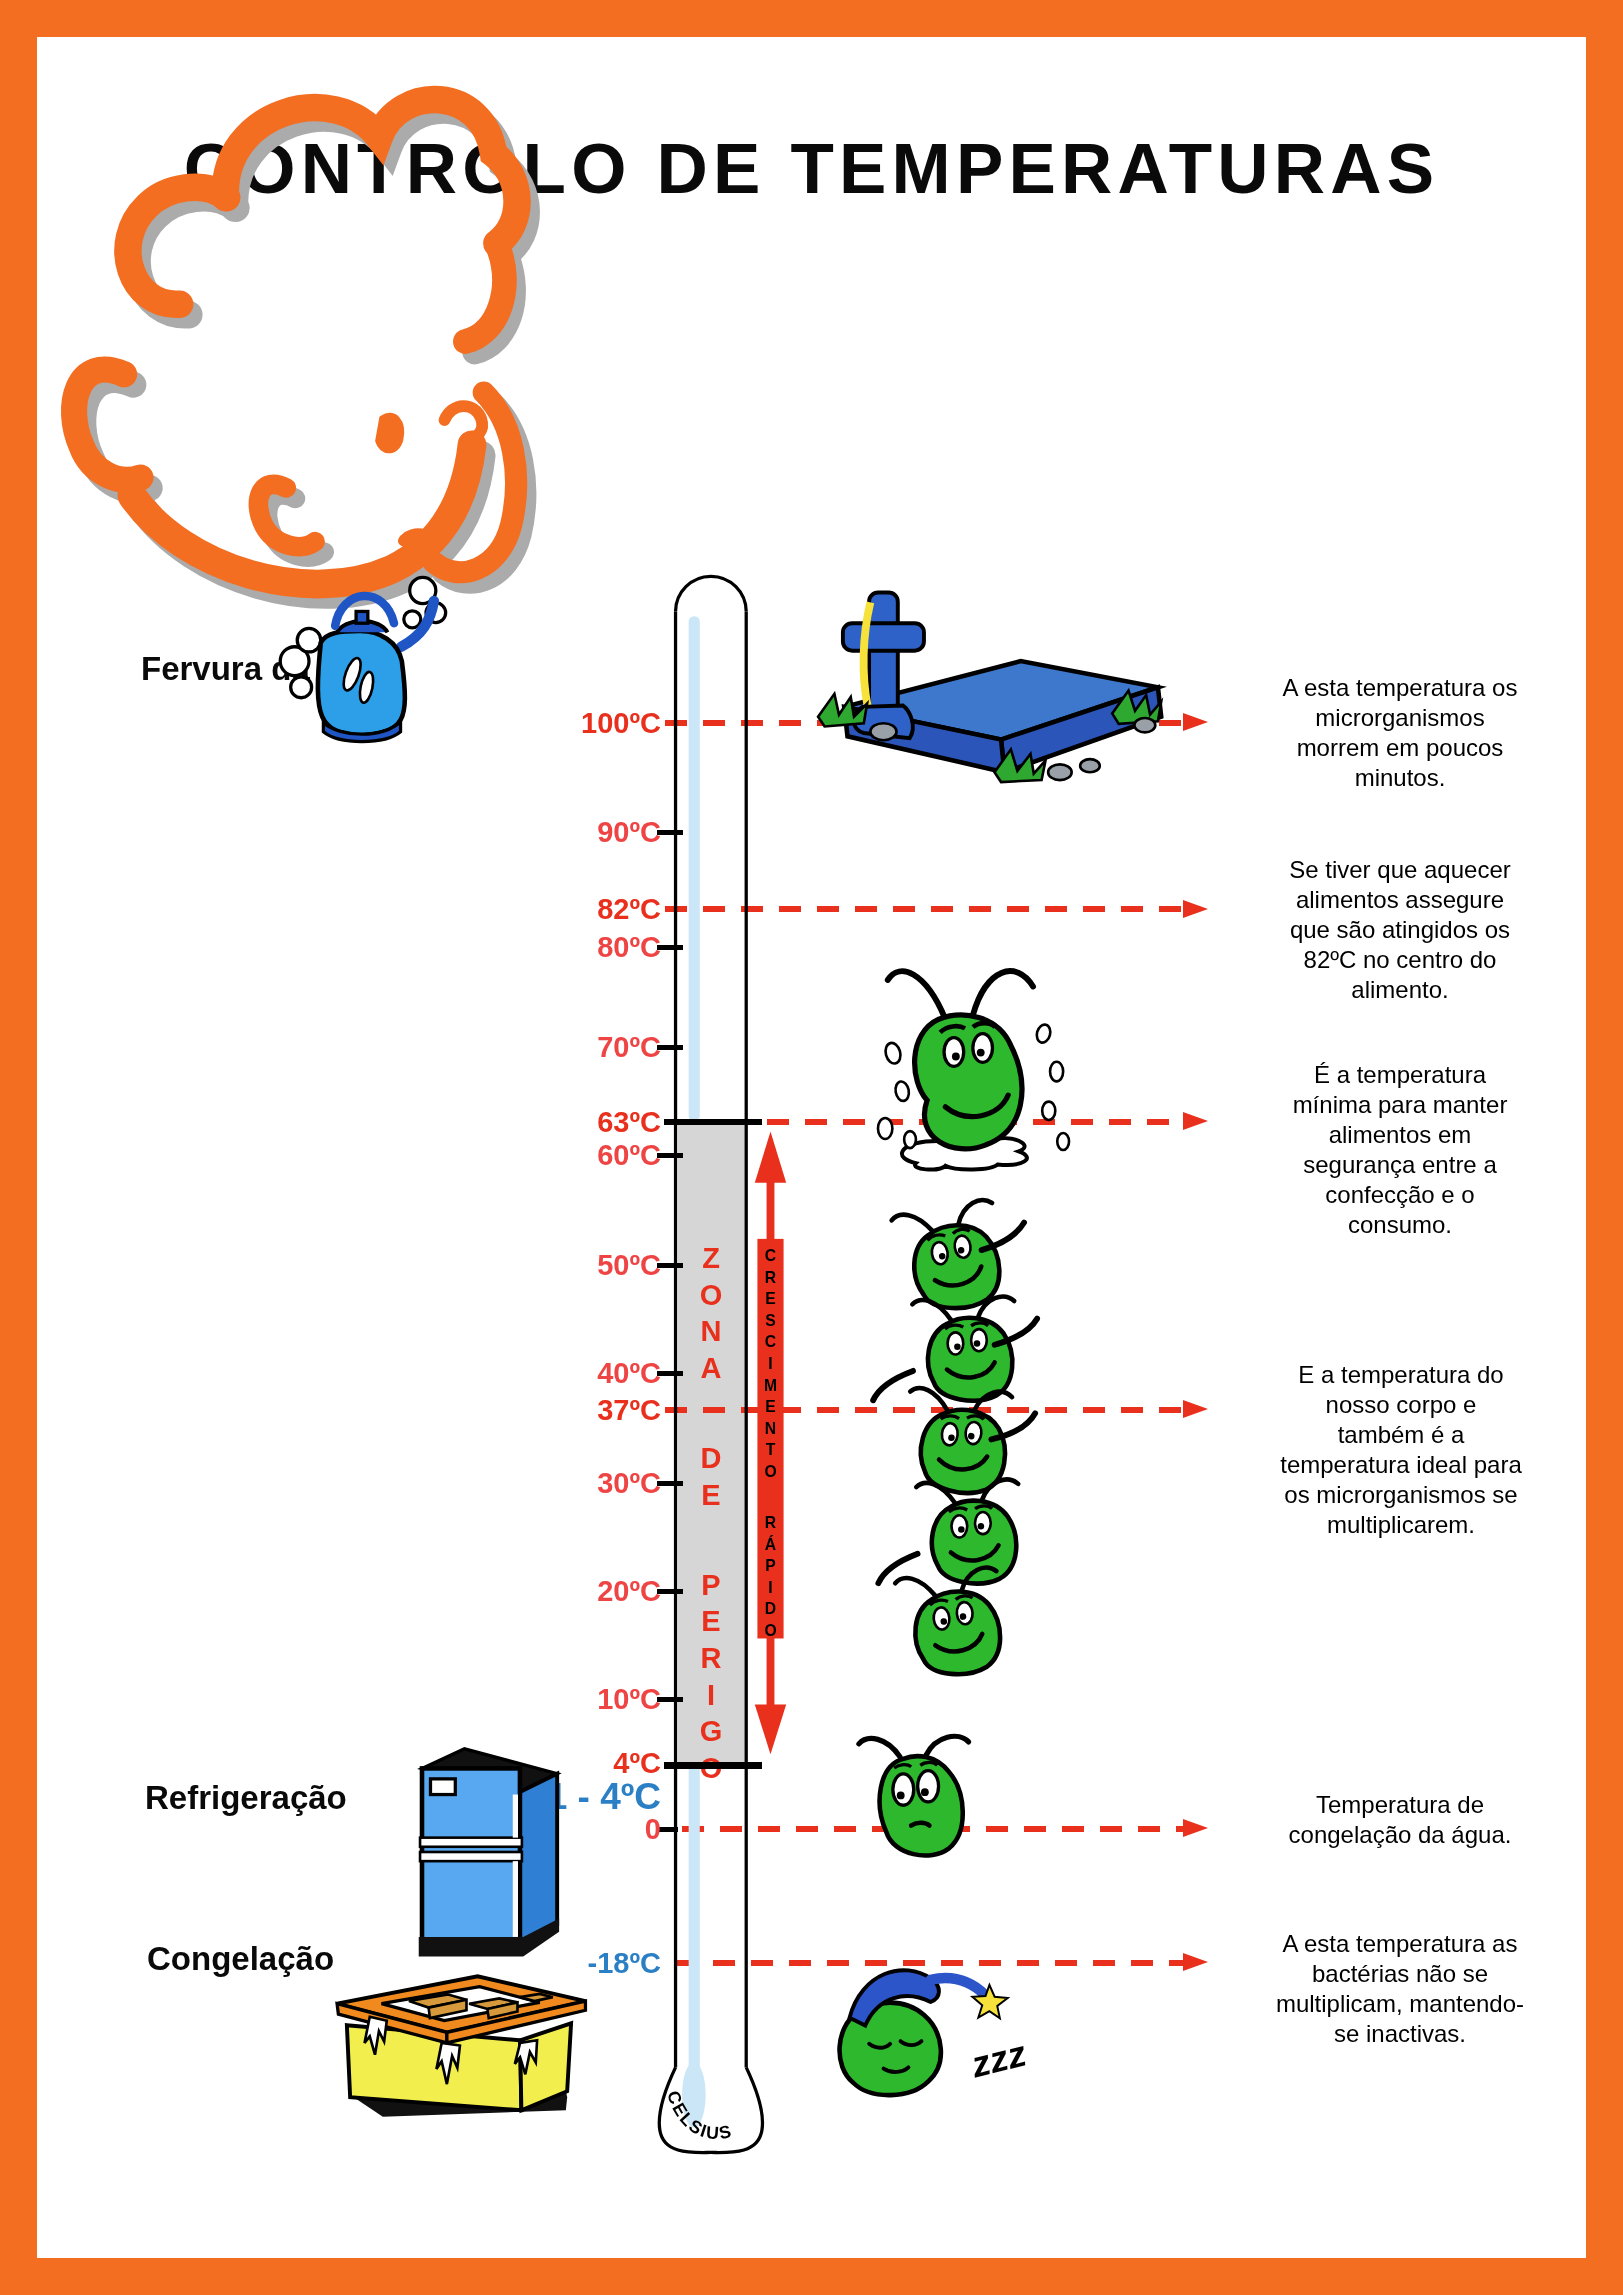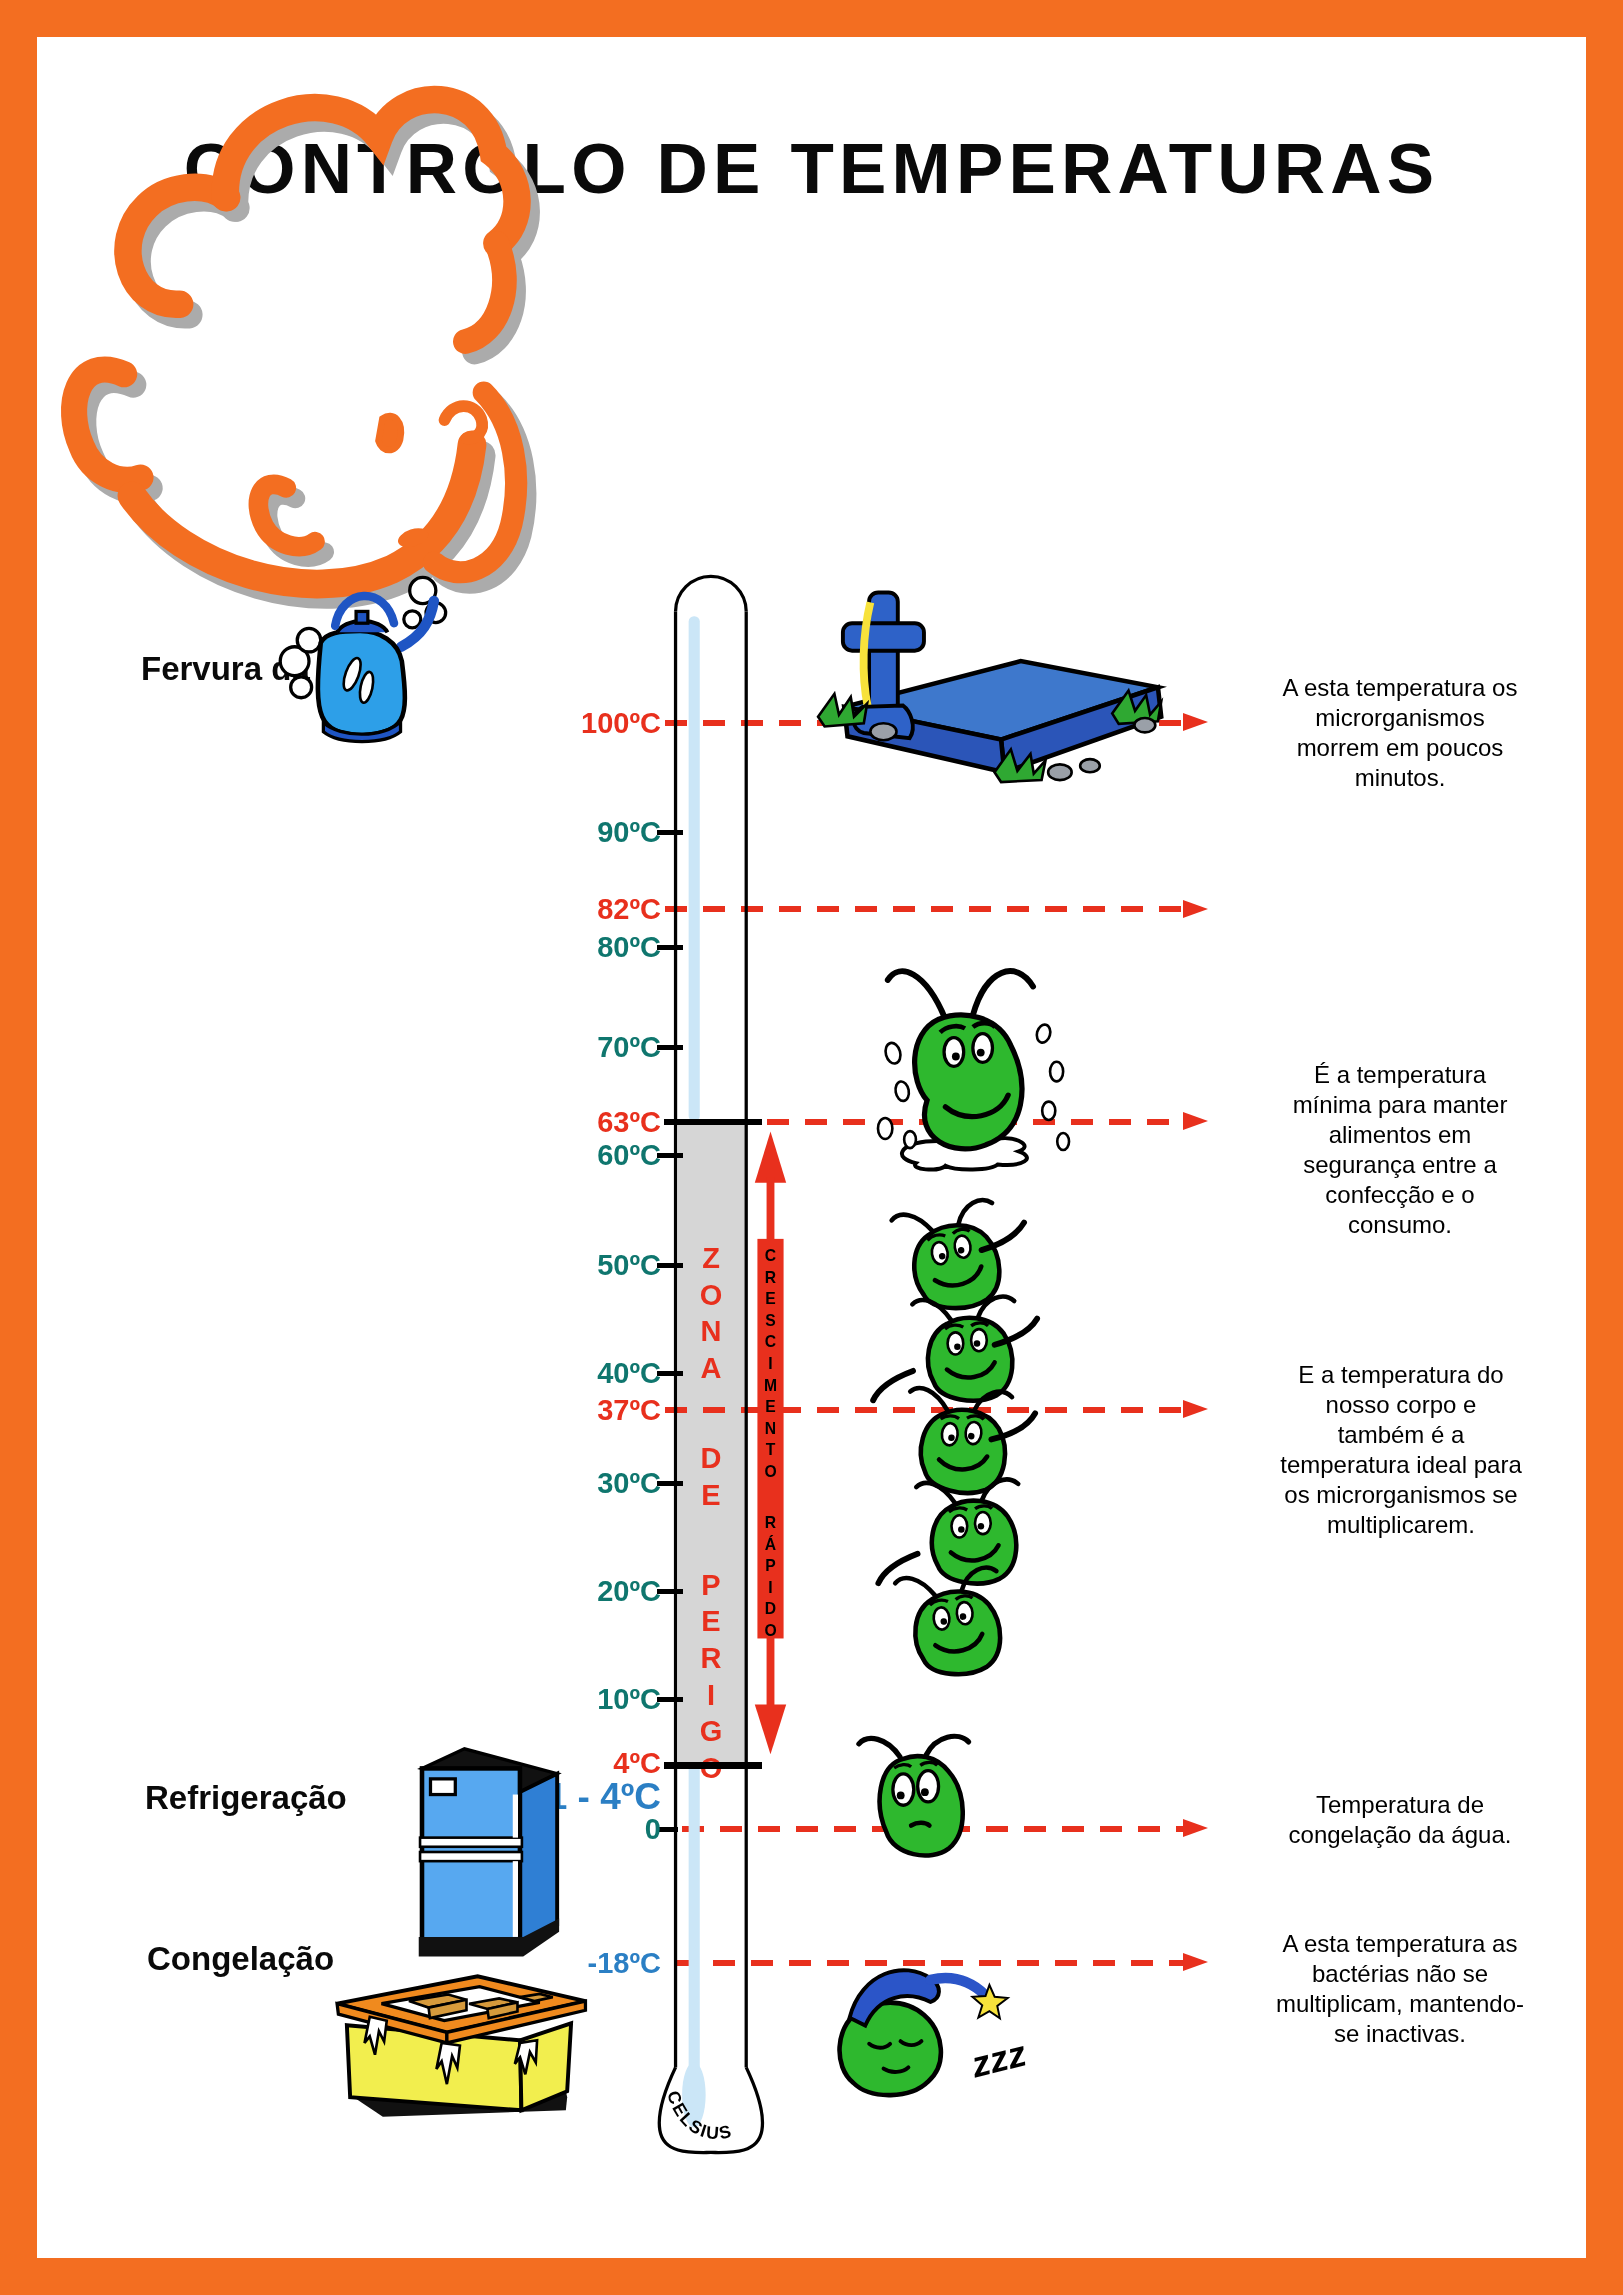--- a/index.html
+++ b/index.html
@@ -14,21 +14,21 @@
   
   #title{
     position:absolute;left:0;right:0;top:128px;text-align:center;
     font-size:71px;font-weight:bold;letter-spacing:5.2px;color:#0a0a0a;z-index:4;white-space:nowrap;
   }
   
   .tlabel{position:absolute;left:458px;width:203px;height:41px;line-height:41px;
     text-align:right;font-size:29px;font-weight:bold;white-space:nowrap;z-index:12;}
   .c-red{color:#E8301D;}
   .c-blue{color:#2B7FC4;}
-  .c-black{color:#0f766e;}
+  .c-black{color:#ef4444;}
   
   .tick{position:absolute;background:#000;z-index:11;}
   
   .dash{position:absolute;height:5.9px;z-index:6;
     background:repeating-linear-gradient(to right,#E8301D 0,#E8301D 22px,transparent 22px,transparent 38px);}
   .dash-arrow{position:absolute;width:0;height:0;z-index:6;
     border-top:9.8px solid transparent;border-bottom:9.8px solid transparent;border-left:25px solid #E8301D;}
   
   #danger-zone{position:absolute;left:678px;top:1122px;width:67px;height:640px;background:#D6D6D6;z-index:3;}
   
@@ -309,20 +309,25 @@
     <path d="M138,168 C148,176 162,176 170,168" fill="none" stroke="#000" stroke-width="6" stroke-linecap="round"></path>
     <path d="M186,164 C196,172 210,172 218,164" fill="none" stroke="#000" stroke-width="6" stroke-linecap="round"></path>
     <path d="M160,206 C172,214 190,212 198,204" fill="none" stroke="#000" stroke-width="6" stroke-linecap="round"></path>
     <text x="300" y="220" font-size="56" font-weight="bold" font-style="italic" fill="#000" transform="rotate(-14 300 220)">zzz</text>
   </svg>
 
   <div class="annotation" style="left:1217px;top:673px;">A esta temperatura os
 microrganismos
 morrem em poucos
 minutos.</div>
+  <div class="annotation" style="left:1217px;top:855px;">Se tiver que aquecer
+alimentos assegure
+que são atingidos os
+82ºC no centro do
+alimento.</div>
   <div class="annotation" style="left:1217px;top:1060px;">É a temperatura
 mínima para manter
 alimentos em
 segurança entre a
 confecção e o
 consumo.</div>
   <div class="annotation" style="left:1211px;top:1360px;width:380px;">E a temperatura do
 nosso corpo e
 também é a
 temperatura ideal para

